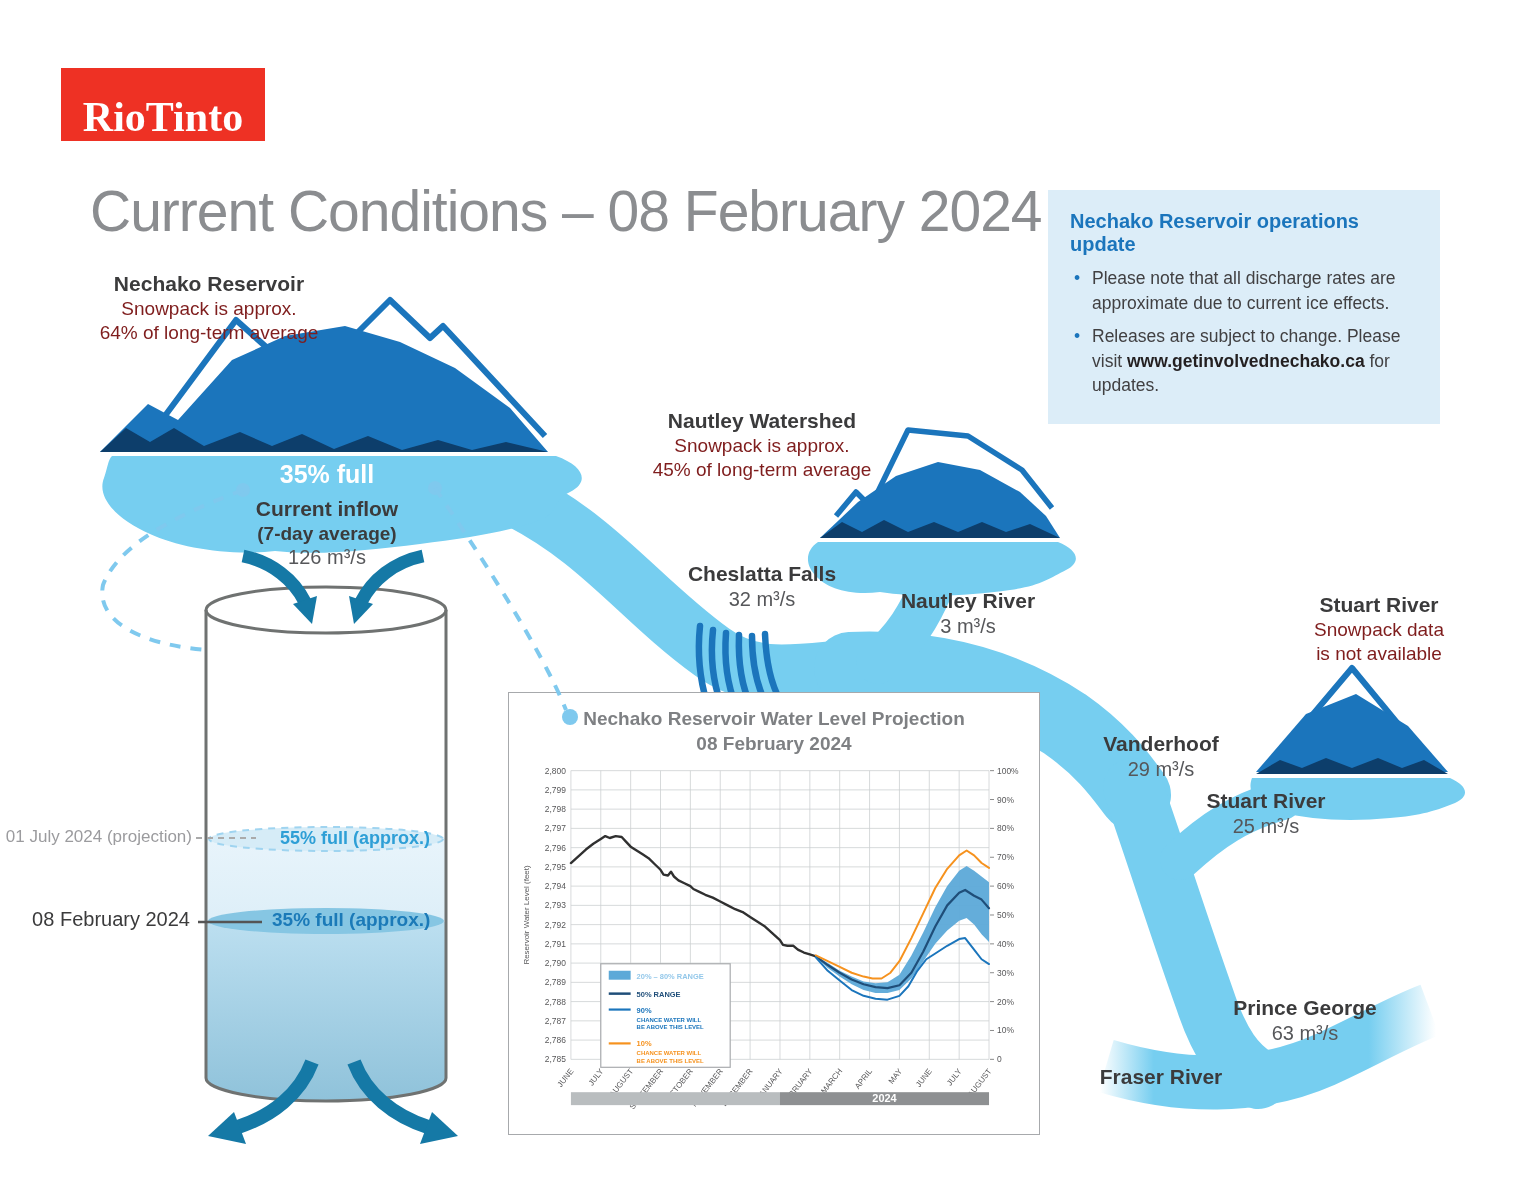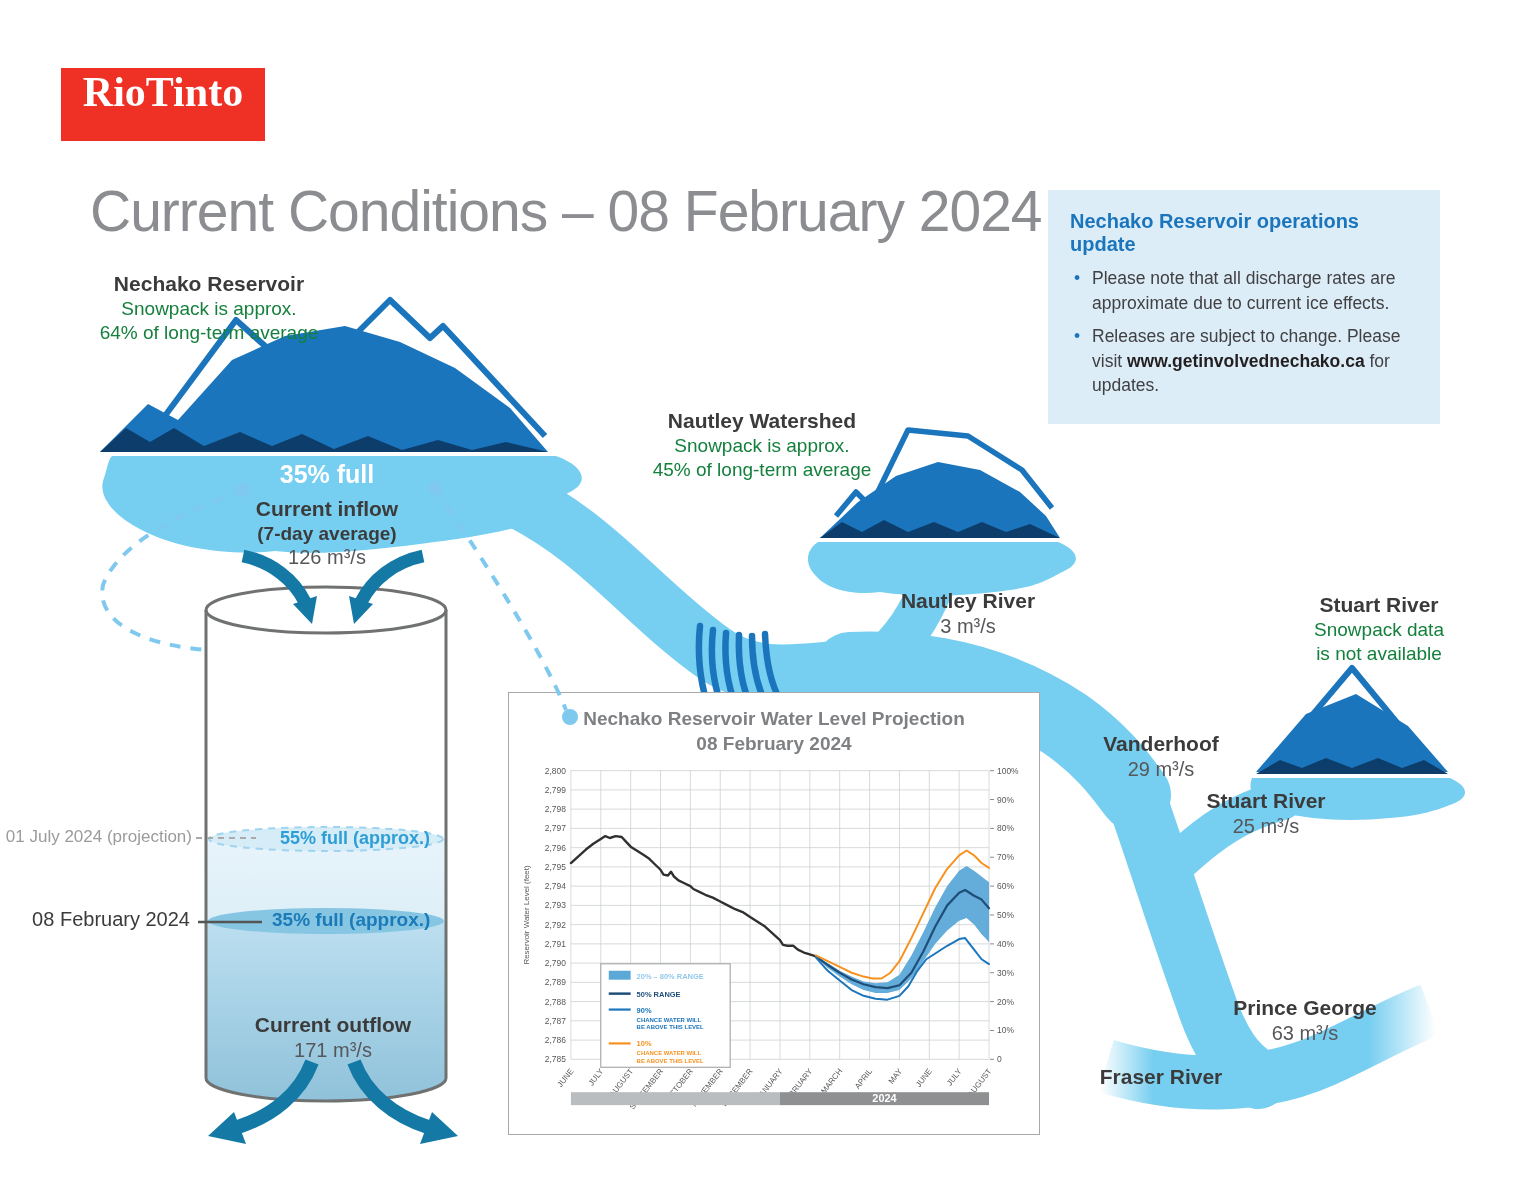--- a/index.html
+++ b/index.html
@@ -1,37 +1,37 @@
 <!DOCTYPE html>
 <html><head>
 <meta charset="utf-8">
 <style>
   html,body{margin:0;padding:0;background:#fff;}
   .page{position:relative;width:1536px;height:1187px;background:#fff;overflow:hidden;
         font-family:"Liberation Sans",sans-serif;}
   .layer{position:absolute;left:0;top:0;pointer-events:none;}
   
   .logo{position:absolute;left:61px;top:68px;width:204px;height:73px;background:#EE3124;
-        display:flex;align-items:flex-start;justify-content:center;z-index:5;}
+        display:flex;align-items:flex-end;justify-content:center;z-index:5;}
   .logo span{font-family:"Liberation Serif",serif;font-weight:bold;color:#fff;font-size:42px;letter-spacing:0px;}
   
   .title{position:absolute;left:90px;top:178px;font-size:57px;color:#8B8D90;font-weight:400;
          letter-spacing:-1px;z-index:5;white-space:nowrap;}
   
   .ubox{position:absolute;left:1048px;top:190px;width:392px;background:#DCEDF8;z-index:5;
         padding:20px 16px 18px 22px;box-sizing:border-box;}
   .ubox .ub-title{color:#1B75BC;font-weight:bold;font-size:20px;margin-bottom:10px;}
   .ubox ul{margin:0;padding:0;list-style:none;}
   .ubox li{position:relative;padding-left:22px;font-size:17.5px;color:#414042;line-height:1.42;margin-bottom:8px;}
   .ubox li::before{content:"•";position:absolute;left:4px;color:#1B75BC;}
   .ubox b{color:#231F20;}
   
   .node{position:absolute;transform:translateX(-50%);text-align:center;z-index:6;white-space:nowrap;}
   .n-name{font-weight:bold;font-size:21px;color:#3B3B3C;line-height:1.22;}
-  .n-sub{font-size:19px;color:#15803d;line-height:1.28;}
+  .n-sub{font-size:19px;color:#7f1d1d;line-height:1.28;}
   .n-val{font-size:20px;color:#56575A;line-height:1.28;}
   .full-label{position:absolute;transform:translateX(-50%);color:#fff;font-weight:bold;font-size:25px;z-index:6;}
   .lbl-right{position:absolute;text-align:center;white-space:nowrap;z-index:6;}
   .lbl-left{position:absolute;white-space:nowrap;z-index:6;}
   .proj-label{font-size:17px;color:#9B9B9E;}
   .cur-label{font-size:20px;color:#3B3B3C;}
   .proj-val{font-size:18px;font-weight:bold;color:#2E9FD6;}
   .cur-val{font-size:19px;font-weight:bold;color:#1B7AB8;}
   
   .chart-panel{position:absolute;left:508px;top:692px;width:532px;height:443px;background:#fff;
@@ -302,20 +302,24 @@
     <div class="n-name" style="font-size:19px">(7-day average)</div>
     <div class="n-val">126 m³/s</div>
   </div>
 
   <div class="node" style="left:762px;top:408px">
     <div class="n-name">Nautley Watershed</div>
     <div class="n-sub">Snowpack is approx.</div>
     <div class="n-sub">45% of long-term average</div>
   </div>
 
+  <div class="node" style="left:762px;top:561px">
+    <div class="n-name">Cheslatta Falls</div>
+    <div class="n-val">32 m³/s</div>
+  </div>
 
   <div class="node" style="left:968px;top:588px">
     <div class="n-name">Nautley River</div>
     <div class="n-val">3 m³/s</div>
   </div>
 
   <div class="node" style="left:1379px;top:592px">
     <div class="n-name">Stuart River</div>
     <div class="n-sub">Snowpack data</div>
     <div class="n-sub">is not available</div>
@@ -338,18 +342,14 @@
 
   <div class="node" style="left:1161px;top:1064px">
     <div class="n-name">Fraser River</div>
   </div>
 
   <div class="lbl-right proj-label" style="right:1344px;top:827px">01 July 2024 (projection)</div>
   <div class="lbl-left proj-val" style="left:280px;top:828px">55% full (approx.)</div>
   <div class="lbl-right cur-label" style="right:1346px;top:908px">08 February 2024</div>
   <div class="lbl-left cur-val" style="left:272px;top:909px">35% full (approx.)</div>
 
-  <div class="node" style="left:333px;top:1012px">
-    <div class="n-name">Current outflow</div>
-    <div class="n-val">171 m³/s</div>
-  </div>
 
 </div>
 
 </body></html>

